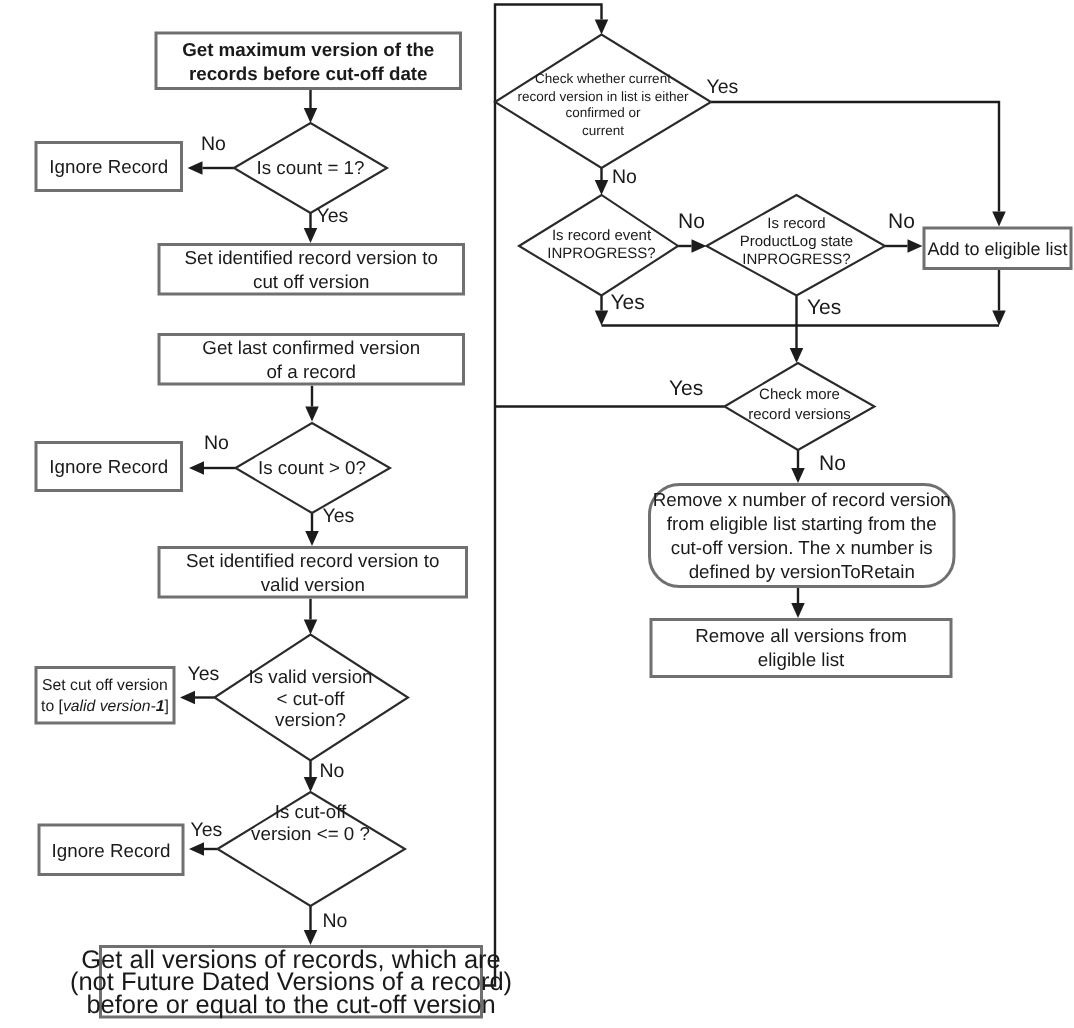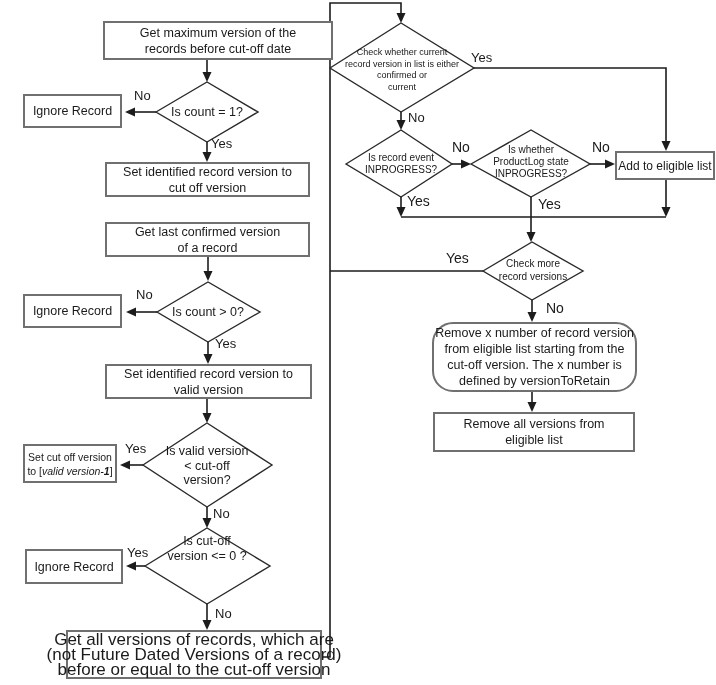--- a/index.html
+++ b/index.html
@@ -82,21 +82,21 @@
       <polygon points="157,312 208,282 260,312 208,342"></polygon>
       <polygon points="143,465 207,423 272,465 207,507"></polygon>
       <polygon points="145,566 207,528 270,566 207,604"></polygon>
       <polygon points="330,68 401,23 474,68 401,112"></polygon>
       <polygon points="346,164 401,130 452,164 401,197"></polygon>
       <polygon points="471,164 531,130 590,164 531,197"></polygon>
       <polygon points="483,271 532,242 583,271 532,300"></polygon>
     </g>
   </svg>
 
-  <div class="box" style="left:103px;top:21px;width:230px;height:39px;">
+  <div class="box" style="left:103px;top:21px;width:205px;height:39px;font-weight:bold;">
     <div class="line">Get maximum version of the</div>
     <div class="line">records before cut-off date</div>
   </div>
 
   <div class="box" style="left:23px;top:94px;width:99px;height:34px;">
     <div class="line">Ignore Record</div>
   </div>
 
   <div class="box" style="left:105px;top:162px;width:205px;height:35px;">
     <div class="line">Set identified record version to</div>
@@ -168,21 +168,21 @@
     <div class="line">confirmed or</div>
     <div class="line">current</div>
   </div>
 
   <div class="dtext" style="left:345px;top:152px;width:112px;font-size:10px;line-height:12px;">
     <div class="line">Is record event</div>
     <div class="line">INPROGRESS?</div>
   </div>
 
   <div class="dtext" style="left:473px;top:144px;width:116px;font-size:10px;line-height:12px;">
-    <div class="line">Is whether</div>
+    <div class="line">Is record</div>
     <div class="line">ProductLog state</div>
     <div class="line">INPROGRESS?</div>
   </div>
 
   <div class="dtext" style="left:484px;top:258px;width:98px;font-size:10px;line-height:12.5px;">
     <div class="line">Check more</div>
     <div class="line">record versions</div>
   </div>
 
   <div class="lbl" style="left:134px;top:88px;">No</div>

